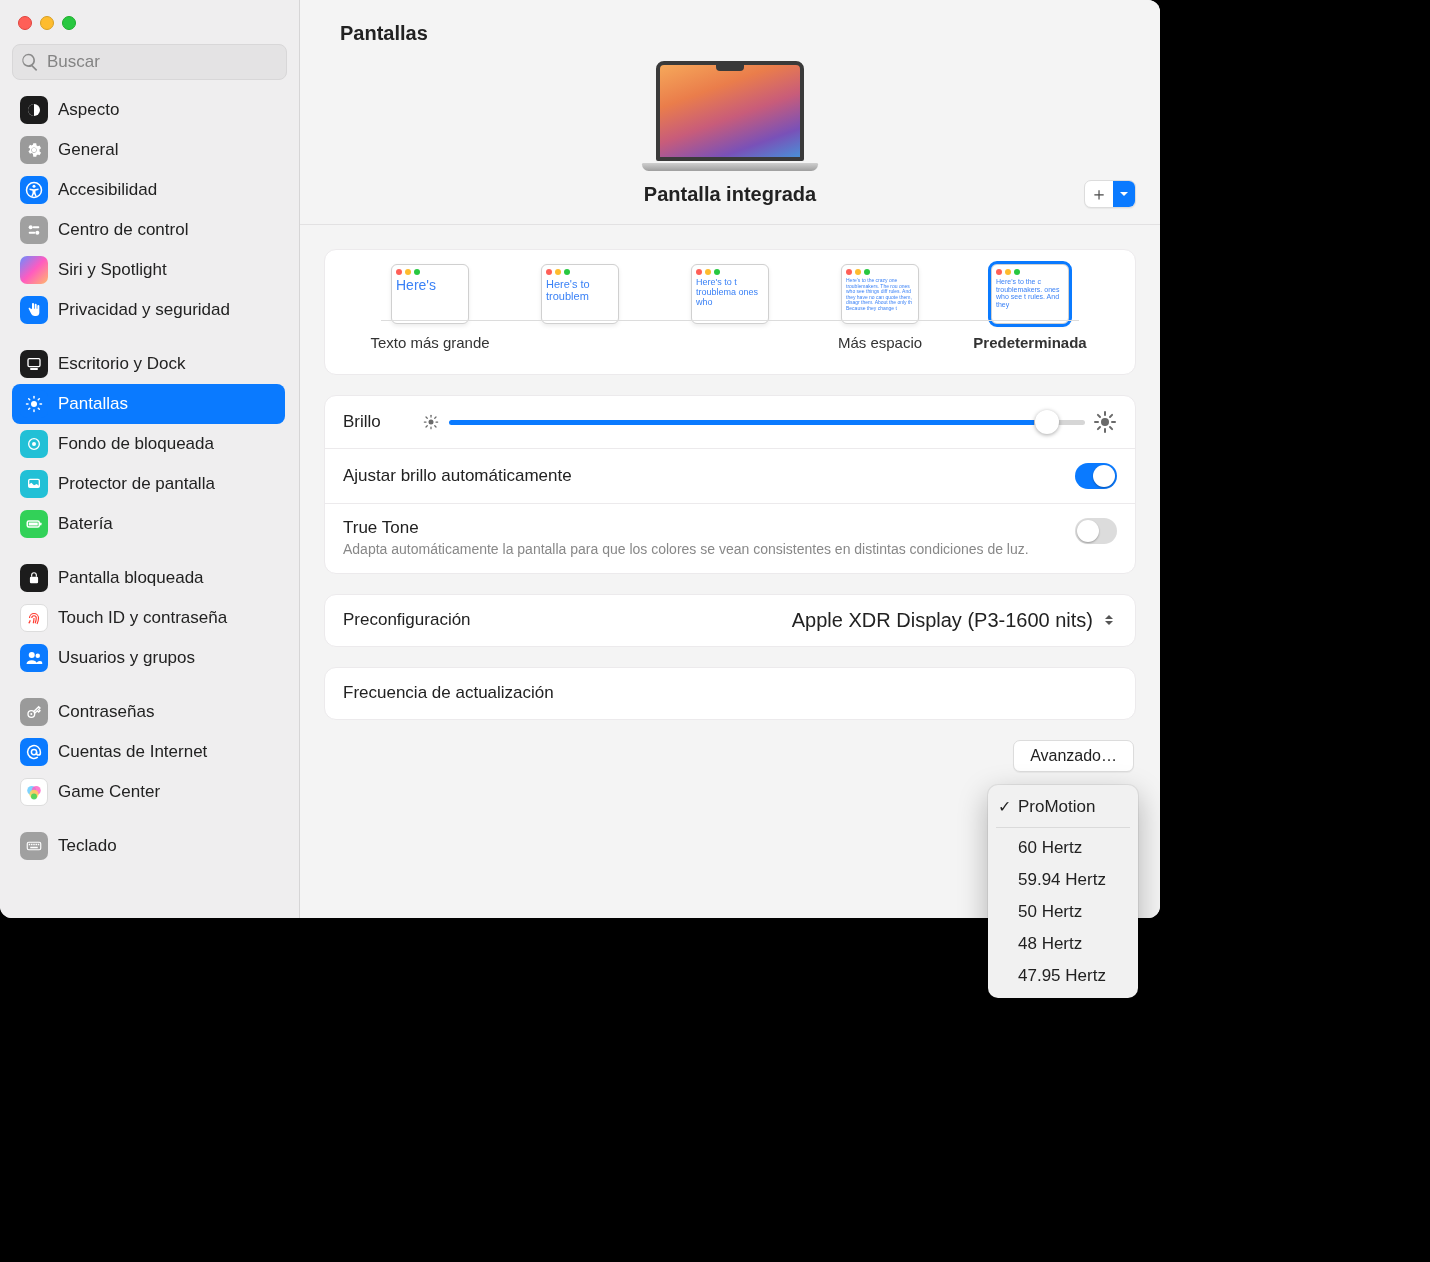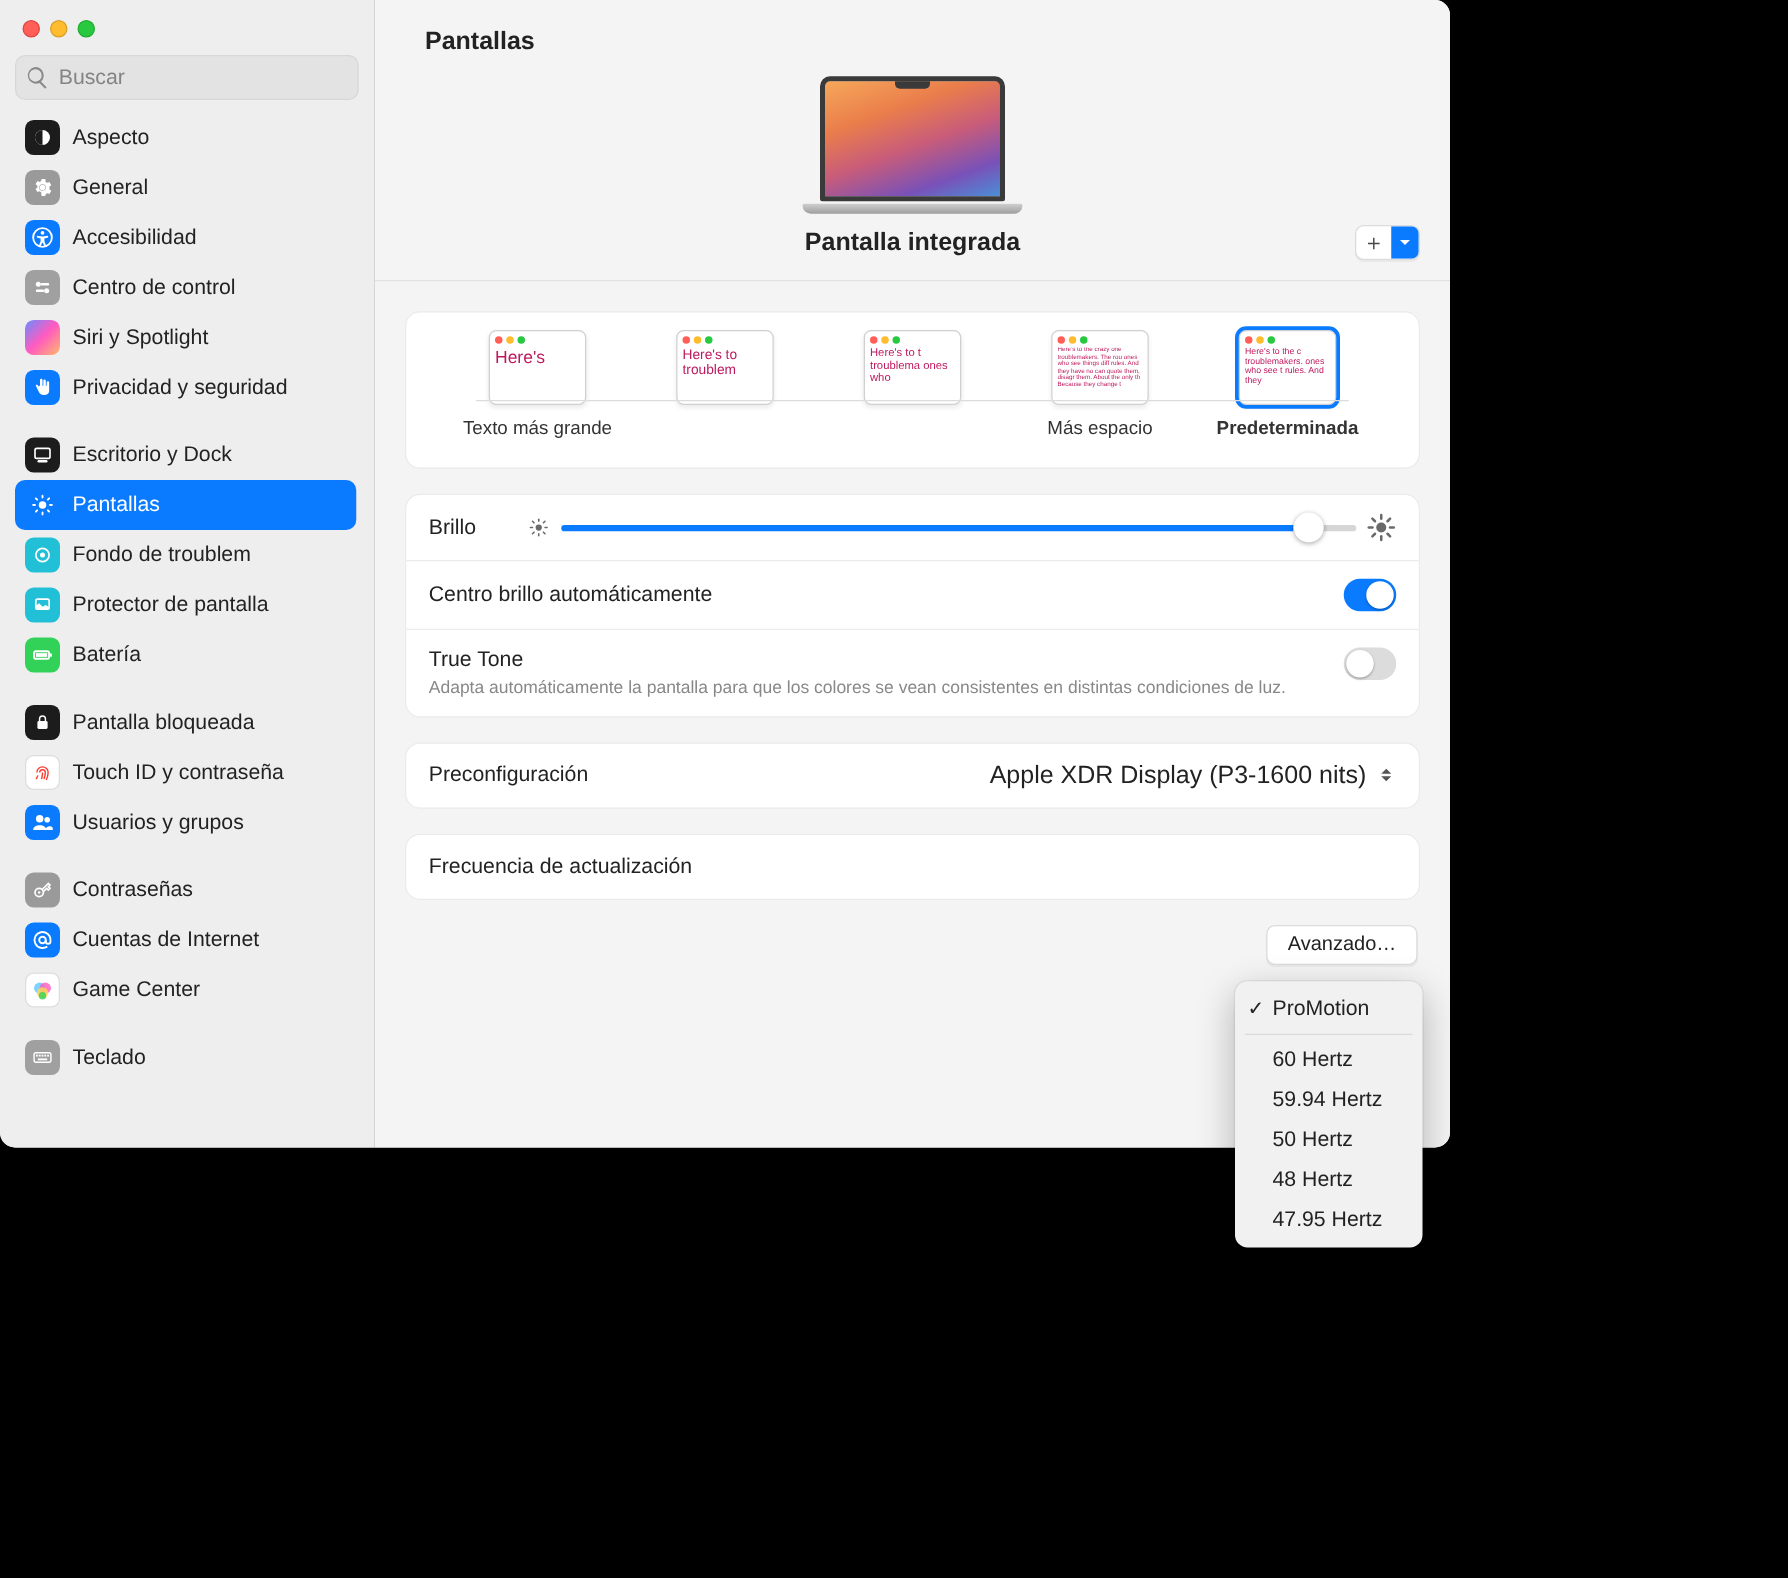--- a/index.html
+++ b/index.html
@@ -166,21 +166,21 @@
     background: #fff;
     box-shadow: 0 2px 4px rgba(0,0,0,0.08);
     overflow: hidden;
     display: flex; flex-direction: column;
     padding: 4px;
   }
   .res-thumb.selected { outline: 3px solid #0a7aff; outline-offset: 0; }
   .res-dots { display: flex; gap: 3px; margin-bottom: 3px; }
   .res-dots span { width: 6px; height: 6px; border-radius: 50%; }
   .rd-r{background:#ff5f57}.rd-y{background:#febc2e}.rd-g{background:#28c840}
-  .res-text-sample { font-size: 9px; line-height: 1.1; color: #be185d; overflow: hidden; }
+  .res-text-sample { font-size: 9px; line-height: 1.1; color: #3b82f6; overflow: hidden; }
   .res-label {
     margin-top: 10px;
     text-align: center; font-size: 15px; color: #333;
     line-height: 1.2;
   }
   .res-label.bold { font-weight: 700; }
   .res-line {
     position: absolute;
     left: 56px; right: 56px; top: 70px;
     height: 1px; background: #dcdcdc;
@@ -373,21 +373,21 @@
             </span>
           <span>Pantallas</span>
         </div>
         <div class="side-item">
           <span class="side-icon ic-wall">
               <svg width="16" height="16" viewBox="0 0 24 24" fill="#fff">
                 <circle cx="12" cy="12" r="8" fill="none" stroke="#fff" stroke-width="2"></circle>
                 <circle cx="12" cy="12" r="3"></circle>
               </svg>
             </span>
-          <span>Fondo de troublem</span>
+          <span>Fondo de bloqueada</span>
         </div>
         <div class="side-item">
           <span class="side-icon ic-ss">
               <svg width="16" height="16" viewBox="0 0 24 24" fill="#fff">
                 <rect x="4" y="5" width="16" height="12" rx="2" fill="none" stroke="#fff" stroke-width="2"></rect>
                 <path d="M4 13l4-3 4 4 4-2 4 3v2H4z"></path>
               </svg>
             </span>
           <span>Protector de pantalla</span>
         </div>
@@ -604,21 +604,21 @@
                   <line x1="19" y1="12" x2="22" y2="12"></line>
                   <line x1="4.9" y1="4.9" x2="7" y2="7"></line>
                   <line x1="17" y1="17" x2="19.1" y2="19.1"></line>
                   <line x1="4.9" y1="19.1" x2="7" y2="17"></line>
                   <line x1="17" y1="7" x2="19.1" y2="4.9"></line>
                 </g>
               </svg>
           </div>
         </div>
         <div class="setting-row">
-          <div class="setting-left">Centro brillo automáticamente</div>
+          <div class="setting-left">Ajustar brillo automáticamente</div>
           <div class="switch on">
               <div class="knob"></div>
             </div>
         </div>
         <div class="setting-row" style="align-items:flex-start">
           <div class="setting-left">
             <div>True Tone</div>
             <div class="setting-desc">Adapta automáticamente la pantalla para que los colores se vean consistentes en distintas condiciones de luz.</div>
           </div>
           <div class="switch off">

